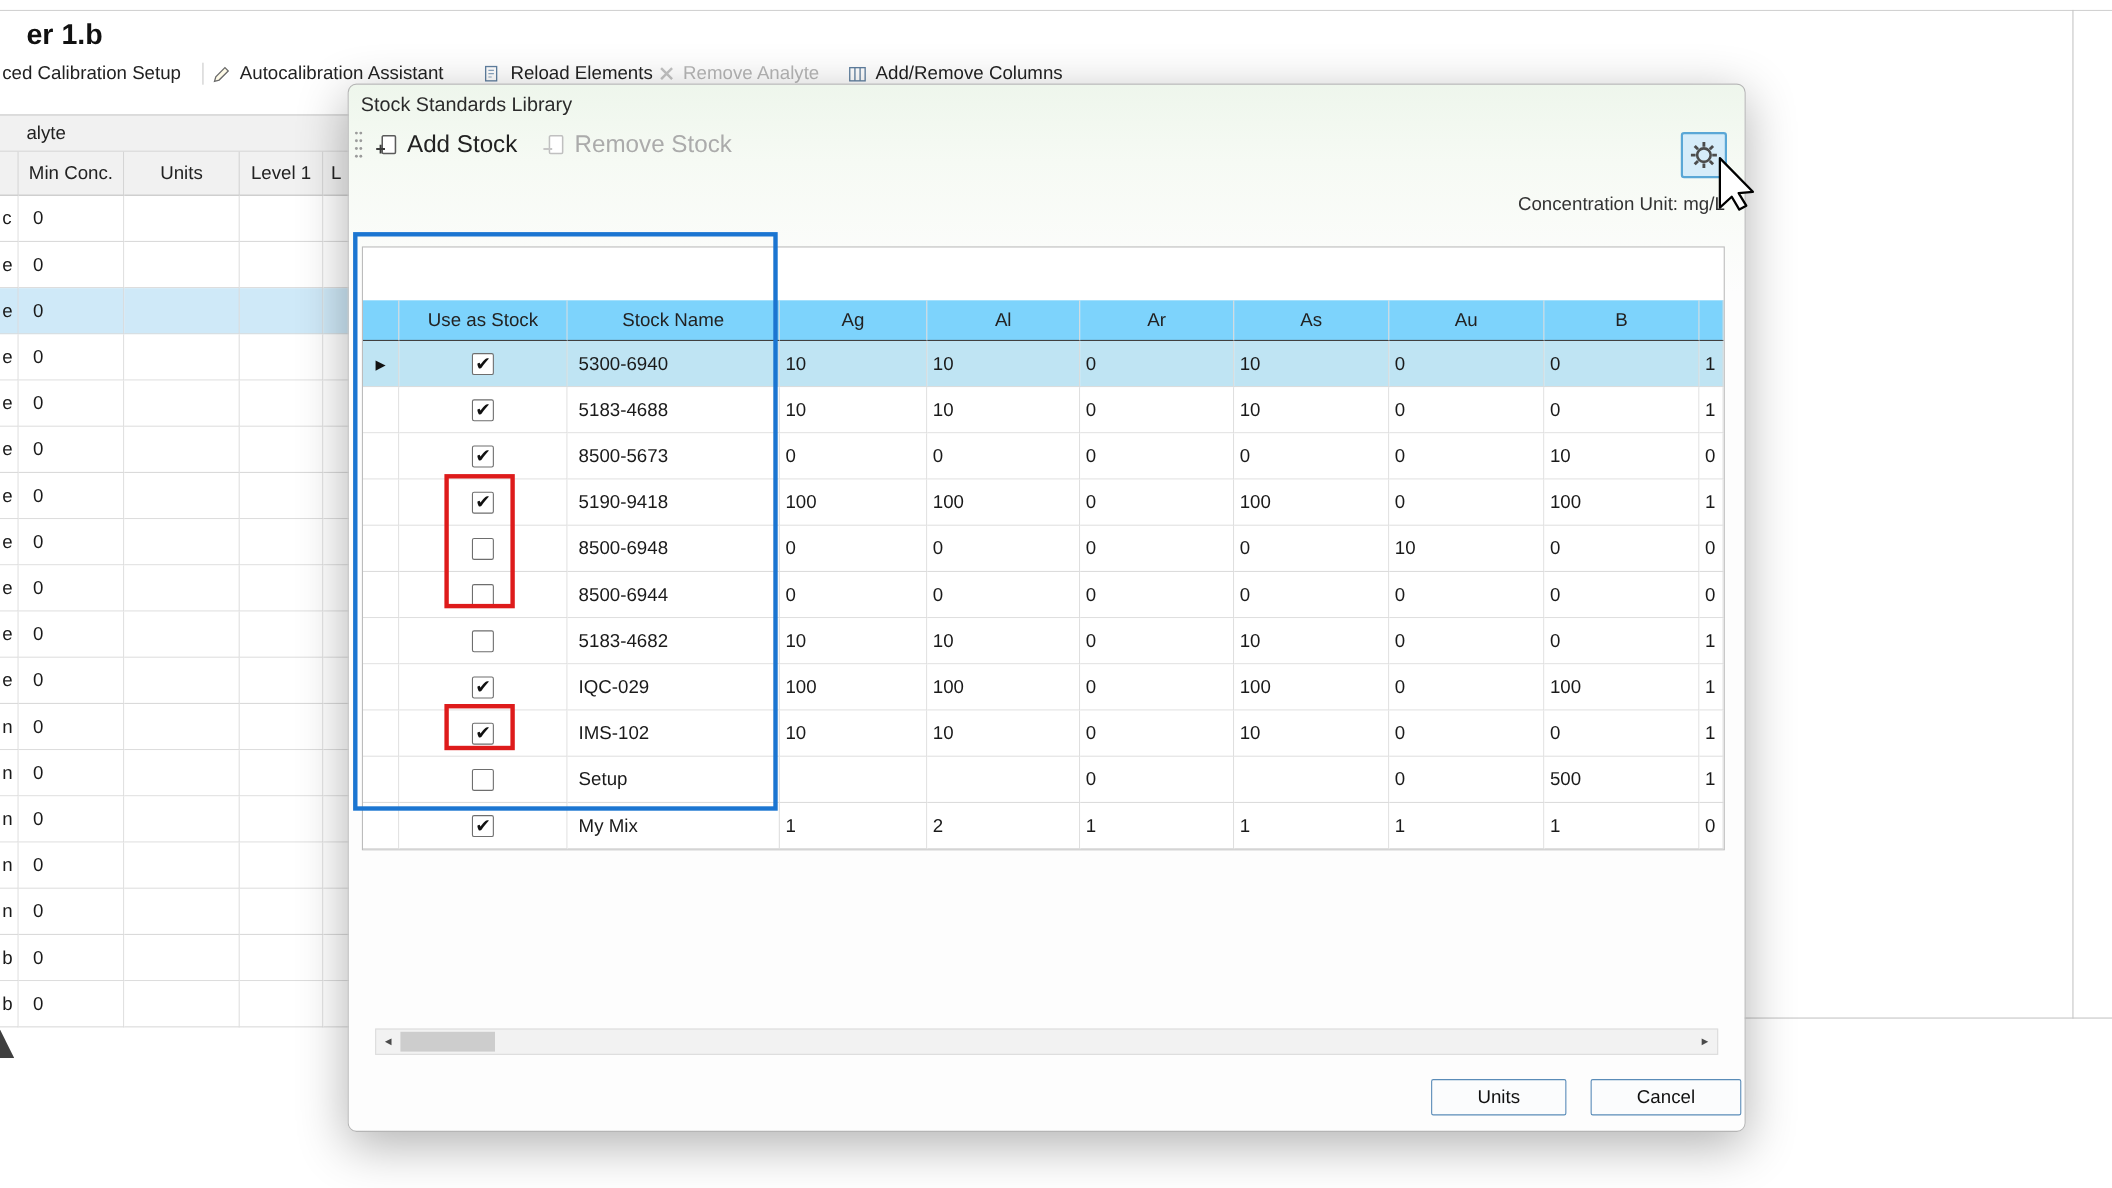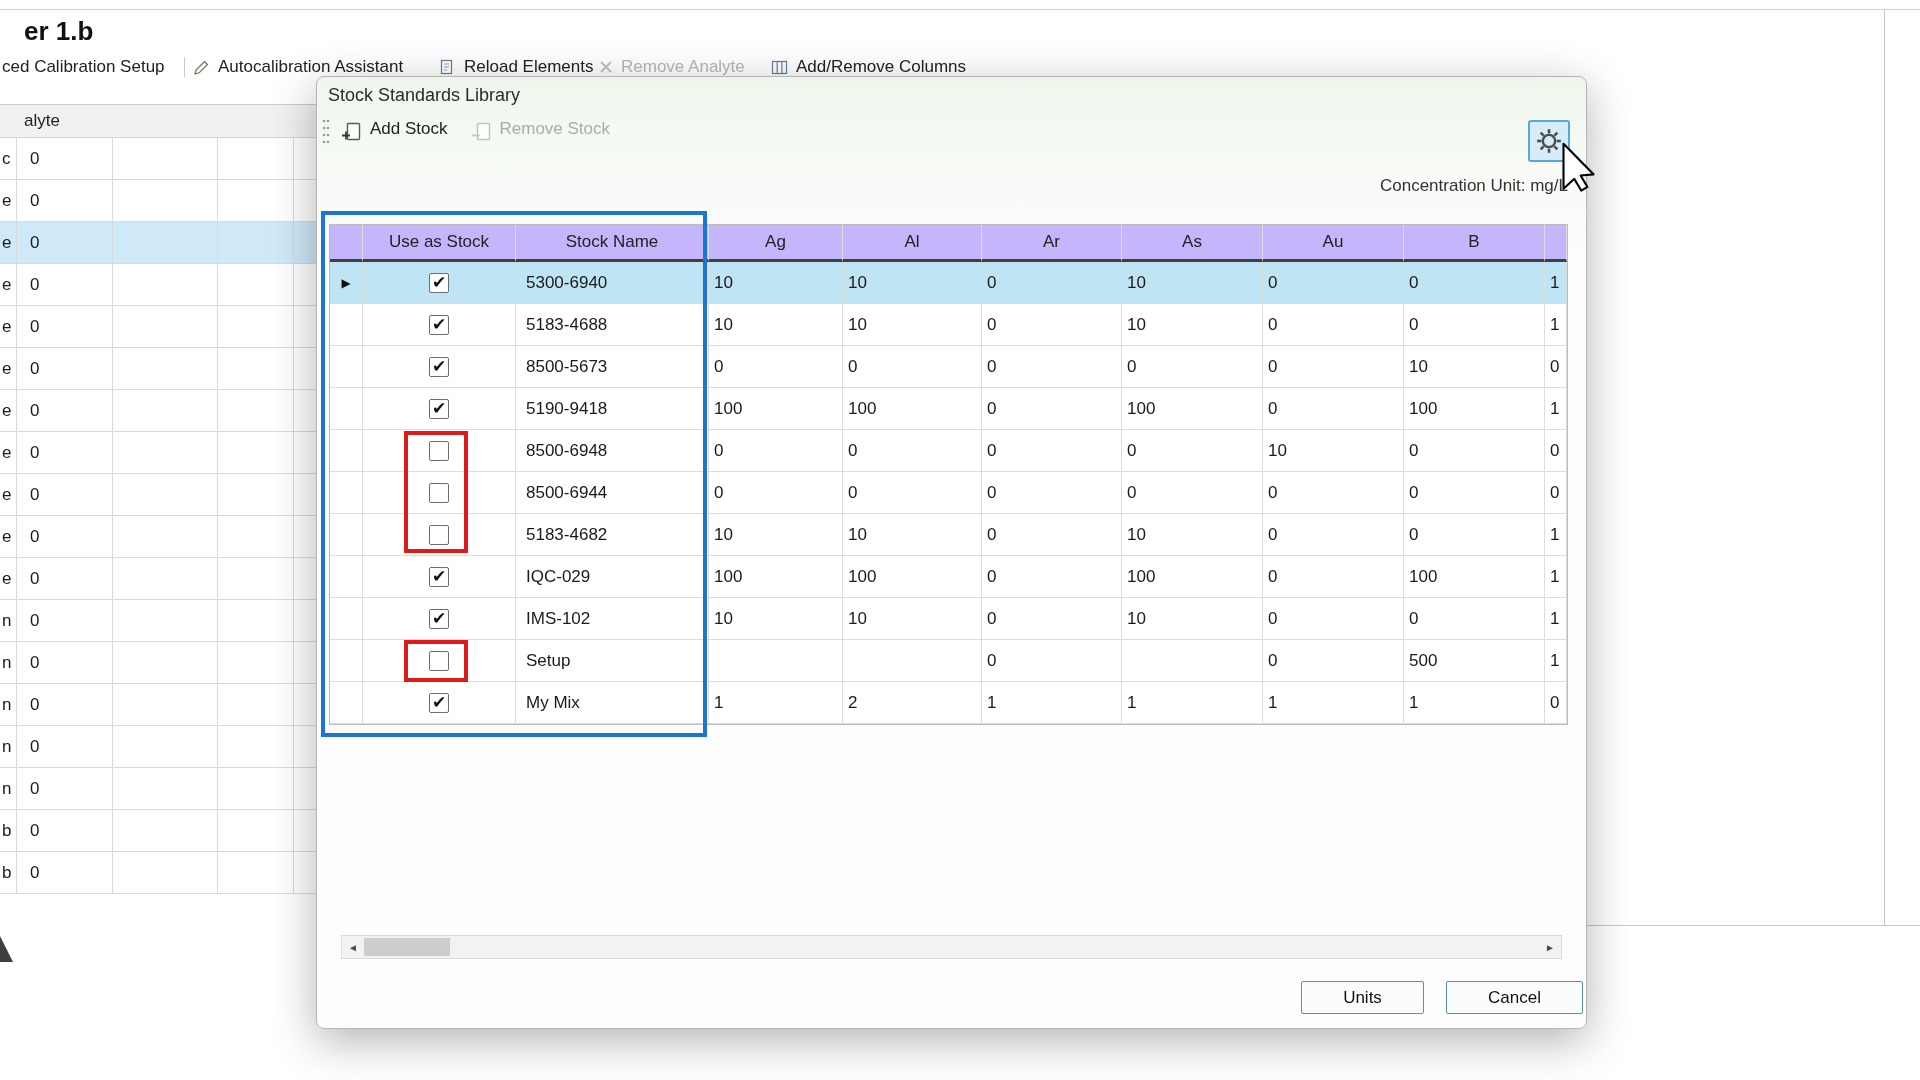--- a/index.html
+++ b/index.html
@@ -36,33 +36,33 @@
   .bl-mark{position:absolute;left:0;top:936px;width:13px;height:26px;background:#3f3f3f;z-index:1;
            clip-path:polygon(0 0,100% 100%,0 100%);}
 
   
   .dialog{position:absolute;left:316px;top:76px;width:1271px;height:953px;border-radius:8px;
           border:1px solid #b5b5b5;box-sizing:border-box;
           background:linear-gradient(180deg,#eef6ec 0px,#f6faf4 70px,#fdfdfd 190px,#fdfdfd 100%);
           box-shadow:0 12px 45px rgba(0,0,0,.30);z-index:10;}
   .dlg-title{position:absolute;left:11px;top:8px;font-size:18px;color:#2b2b2b;}
   .dlg-toolbar{position:absolute;left:4px;top:38px;height:32px;display:flex;align-items:center;}
-  .dlg-tb-btn{display:flex;gap:7px;font-size:17px;color:#222;}
+  .dlg-tb-btn{display:flex;align-items:center;gap:7px;font-size:22px;color:#222;}
   .dlg-tb-btn .lbl{line-height:1;}
   .dlg-tb-btn.disabled{color:#ababab;}
   .gear-btn{position:absolute;left:1211px;top:43px;width:42px;height:42px;background:#d6ecf9;
             border:2px solid #5aa7d6;border-radius:3px;display:flex;align-items:center;justify-content:center;box-sizing:border-box;}
   .conc-label{position:absolute;top:99px;right:18px;font-size:17px;color:#333;}
 
   
   .stock-table{position:absolute;left:12px;top:147px;border:1px solid #bcbcbc;background:#fff;}
   .d-hrow,.d-row{display:flex;}
   .d-cell{height:42px;border-right:1px solid #dcdcdc;border-bottom:1px solid #dcdcdc;box-sizing:border-box;
           flex:none;display:flex;align-items:center;font-size:17px;color:#1a1a1a;overflow:hidden;background:#fff;}
-  .d-head{height:37px;background:#c4b5fd;justify-content:center;color:#222;border-bottom:3px solid #404040;}
+  .d-head{height:37px;background:#7dd3fc;justify-content:center;color:#222;border-bottom:1px solid #404040;margin-top:48px;}
   .d-cell.val{padding-left:5px;}
   .d-cell.name{padding-left:10px;}
   .d-cell.ind{justify-content:center;font-size:12px;color:#111;}
   .d-cell.cbc{justify-content:center;}
   .d-row.selected .d-cell{background:#bfe4f3;}
   .cb{width:20px;height:20px;border:1px solid #6e6e6e;background:#fff;box-sizing:border-box;position:relative;border-radius:2px;}
   .cb.checked::after{content:"✔";position:absolute;left:2px;top:-2px;font-size:17px;color:#101010;}
 
   
   .dlg-scroll{position:absolute;left:24px;top:858px;width:1221px;height:24px;background:#f2f2f2;
@@ -133,20 +133,27 @@
           </svg>
         </span>
         <span class="tb-label">Add/Remove Columns</span>
       </div>
     </div>
 
   <div class="bg-table">
     <div class="bg-band1">
       <span>alyte</span>
     </div>
+    <div class="bg-subheader">
+        <div class="bg-head" style="width: 17px;"></div>
+        <div class="bg-head" style="width: 96px;">Min Conc.</div>
+        <div class="bg-head" style="width: 105px;">Units</div>
+        <div class="bg-head" style="width: 76px;">Level 1</div>
+        <div class="bg-head last" style="width: 94px;">L</div>
+      </div>
     <div>
         <div class="bg-row">
           <div class="bg-cell sliver" style="width: 17px;">c</div>
           <div class="bg-cell val" style="width: 96px;">0</div>
           <div class="bg-cell" style="width: 105px;"></div>
           <div class="bg-cell" style="width: 76px;"></div>
           <div class="bg-cell" style="width: 94px;"></div>
         </div>
         <div class="bg-row">
           <div class="bg-cell sliver" style="width: 17px;">e</div>

